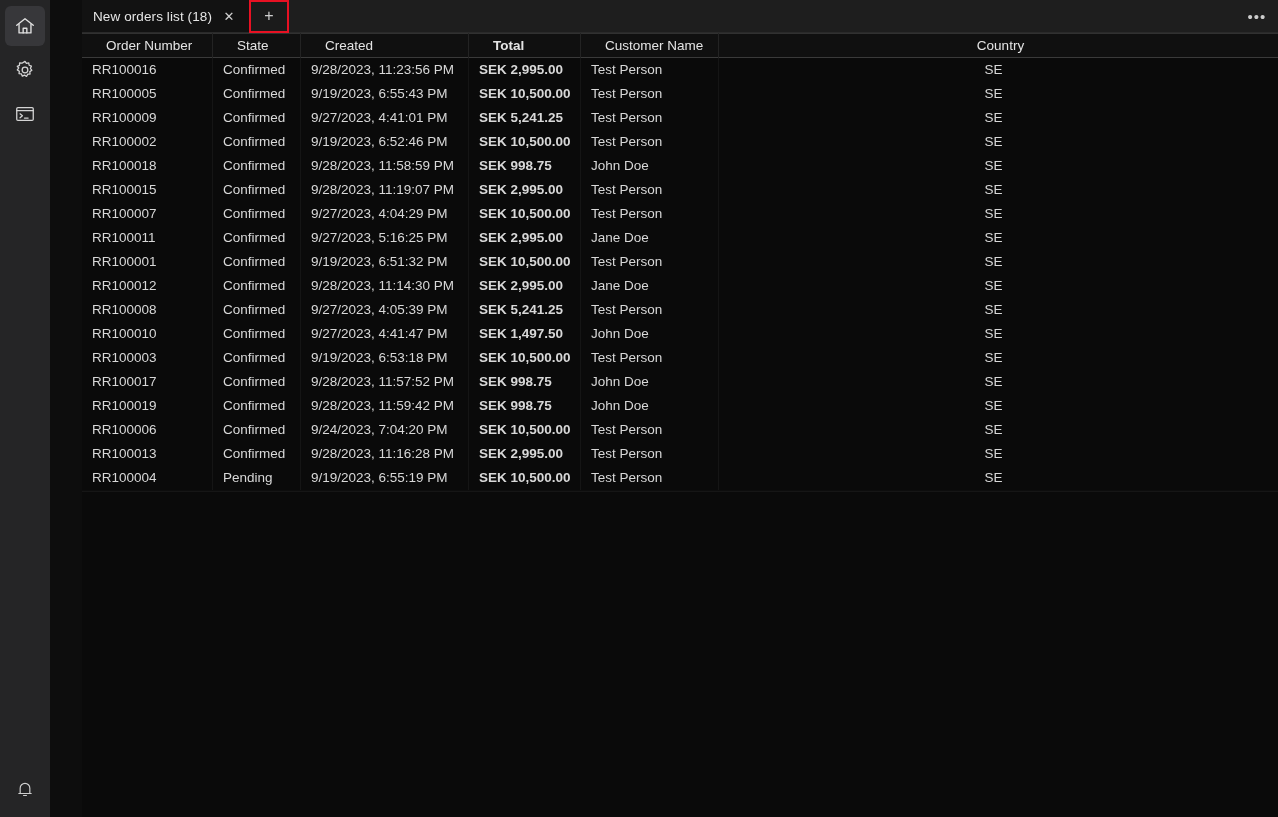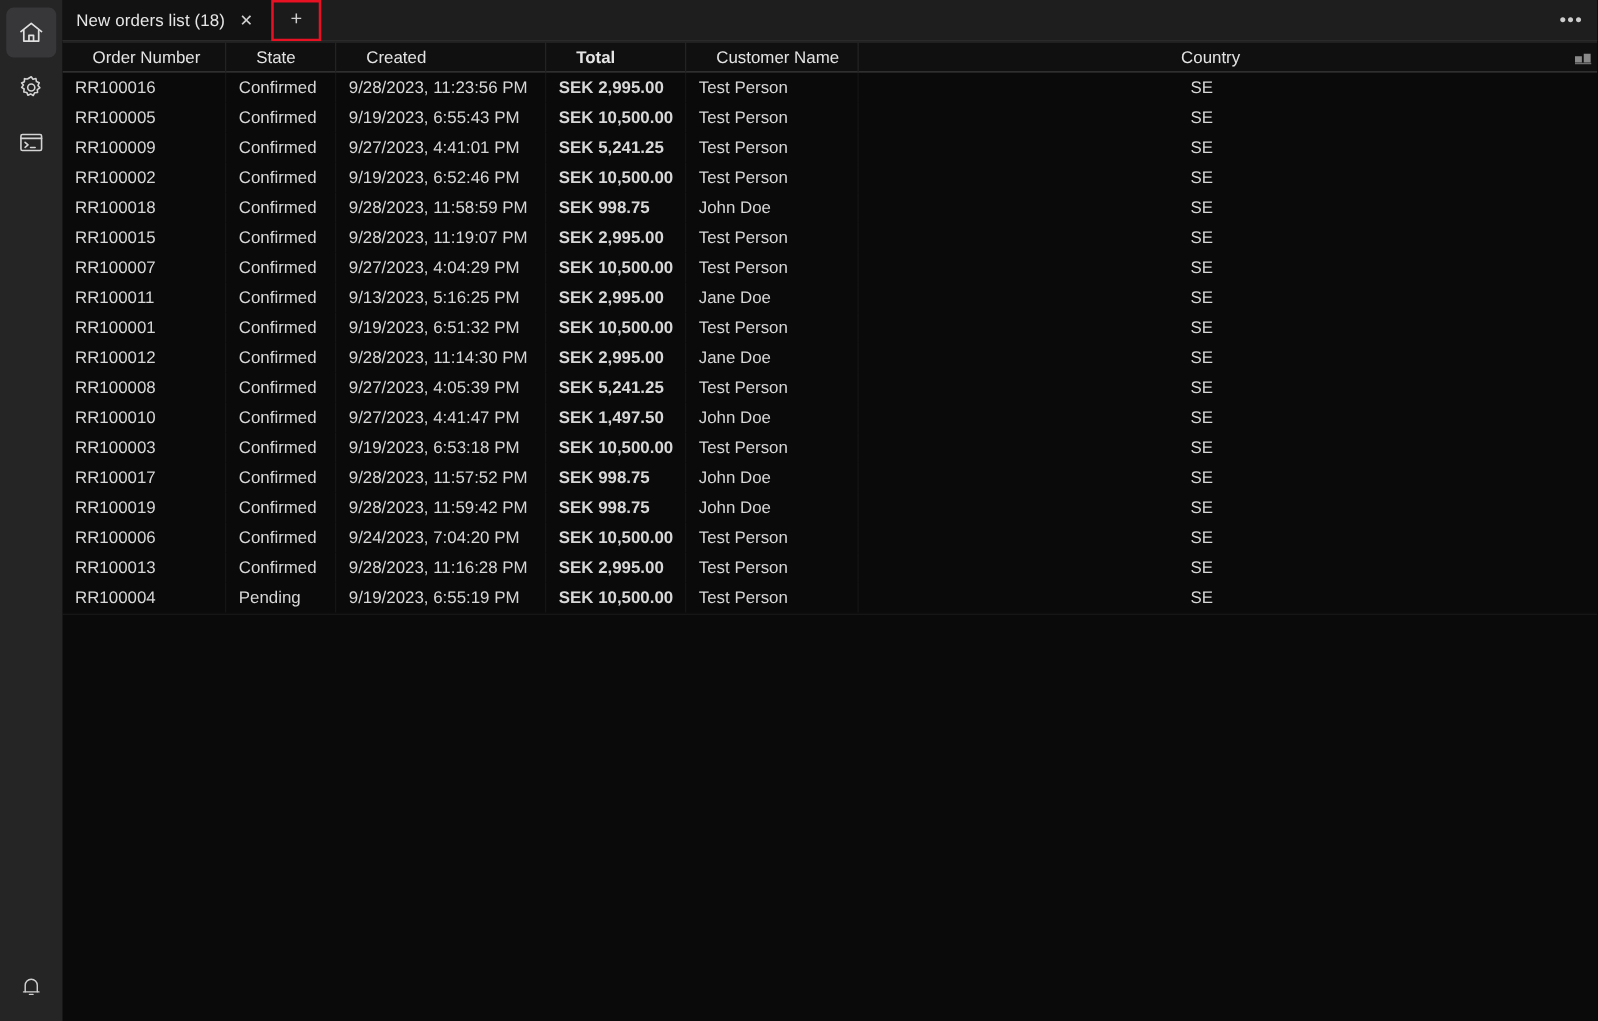--- a/index.html
+++ b/index.html
@@ -47,20 +47,21 @@
     display: flex; justify-content: center;
   }
 
   
   #main {
     flex: 1 1 auto;
     display: flex;
     flex-direction: column;
     min-width: 0;
     background: #0d0d0d;
+    margin-left: 32px;
   }
 
   
   #tabstrip {
     height: 33px;
     flex: 0 0 33px;
     background: #1e1e1e;
     display: flex;
     align-items: stretch;
     position: relative;
@@ -344,21 +345,21 @@
               <div class="cell c0">RR100007</div>
               <div class="cell c1">Confirmed</div>
               <div class="cell c2">9/27/2023, 4:04:29 PM</div>
               <div class="cell c3">SEK 10,500.00</div>
               <div class="cell c4">Test Person</div>
               <div class="cell c5">SE</div>
             </div>
             <div class="row">
               <div class="cell c0">RR100011</div>
               <div class="cell c1">Confirmed</div>
-              <div class="cell c2">9/13/2023, 5:16:25 PM</div>
+              <div class="cell c2">9/27/2023, 5:16:25 PM</div>
               <div class="cell c3">SEK 2,995.00</div>
               <div class="cell c4">Jane Doe</div>
               <div class="cell c5">SE</div>
             </div>
             <div class="row">
               <div class="cell c0">RR100001</div>
               <div class="cell c1">Confirmed</div>
               <div class="cell c2">9/19/2023, 6:51:32 PM</div>
               <div class="cell c3">SEK 10,500.00</div>
               <div class="cell c4">Test Person</div>

